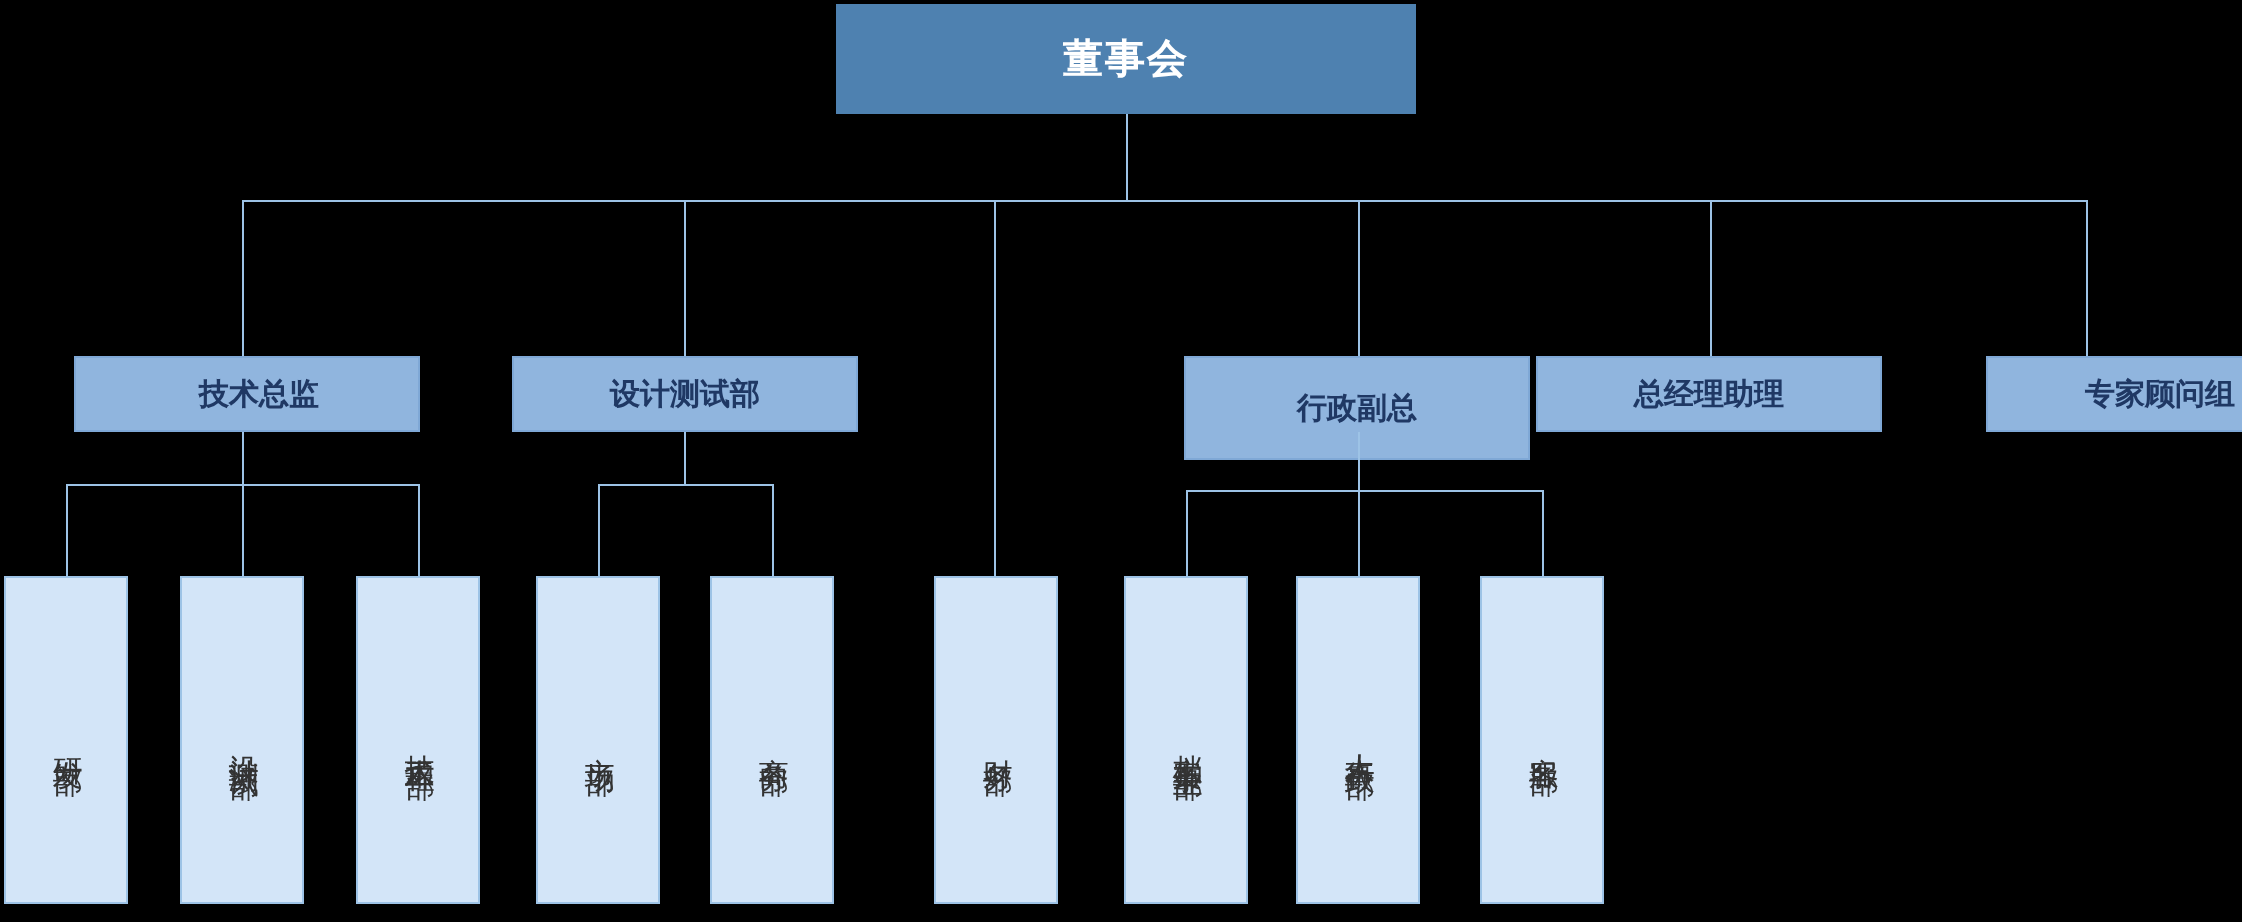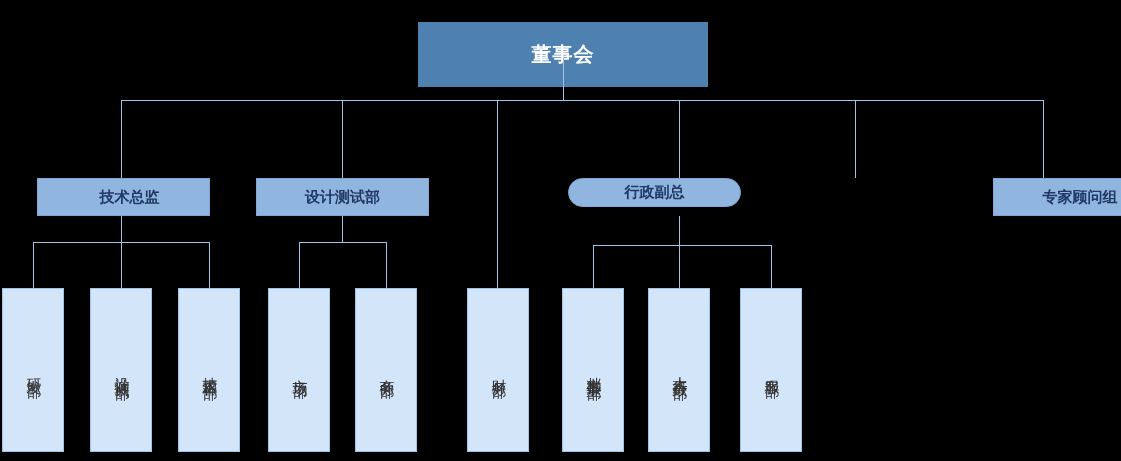--- a/index.html
+++ b/index.html
@@ -59,43 +59,46 @@
     background: #9DC3E6;
   }
   .conn-h { height: 1px; }
   .conn-v { width: 1px; }
 </style>
 </head>
 <body>
 
 <div id="chart-canvas">
 
-  <div class="node node-l1" style="left:418px; top:2px; width:290px; height:65px;margin-top:20px;">
+  <div class="node node-l1" style="left:418px; top:2px; width:290px; height:55px;">
     <span>董事会</span>
   </div>
 
   <div class="conn conn-v" style="left:563px; top:57px; height:43px;"></div>
   <div class="conn conn-h" style="left:121px; top:100px; width:923px;"></div>
 
   <div class="conn conn-v" style="left:121px; top:100px; height:78px;"></div>
   <div class="conn conn-v" style="left:342px; top:100px; height:78px;"></div>
   <div class="conn conn-v" style="left:679px; top:100px; height:78px;"></div>
   <div class="conn conn-v" style="left:855px; top:100px; height:78px;"></div>
   <div class="conn conn-v" style="left:1043px; top:100px; height:78px;"></div>
 
   <div class="conn conn-v" style="left:497px; top:100px; height:188px;"></div>
 
   <div class="node node-l2" style="left:37px; top:178px; width:173px; height:38px;padding-left:12px;">
     <span>技术总监</span>
   </div>
   <div class="node node-l2" style="left:256px; top:178px; width:173px; height:38px;">
     <span>设计测试部</span>
   </div>
-  <div class="node node-l2" style="left:568px; top:178px; width:173px; height:29px;border-radius:18px;">
+  <div class="node node-l2" style="left:592px; top:178px; width:173px; height:52px;">
     <span>行政副总</span>
+  </div>
+  <div class="node node-l2" style="left:768px; top:178px; width:173px; height:38px;">
+    <span>总经理助理</span>
   </div>
   <div class="node node-l2" style="left:945px; top:178px; width:174px; height:38px;margin-left:48px;">
     <span>专家顾问组</span>
   </div>
 
   <div class="conn conn-v" style="left:121px; top:216px; height:26px;"></div>
   <div class="conn conn-h" style="left:33px; top:242px; width:176px;"></div>
   <div class="conn conn-v" style="left:33px; top:242px; height:46px;"></div>
   <div class="conn conn-v" style="left:121px; top:242px; height:46px;"></div>
   <div class="conn conn-v" style="left:209px; top:242px; height:46px;"></div>

